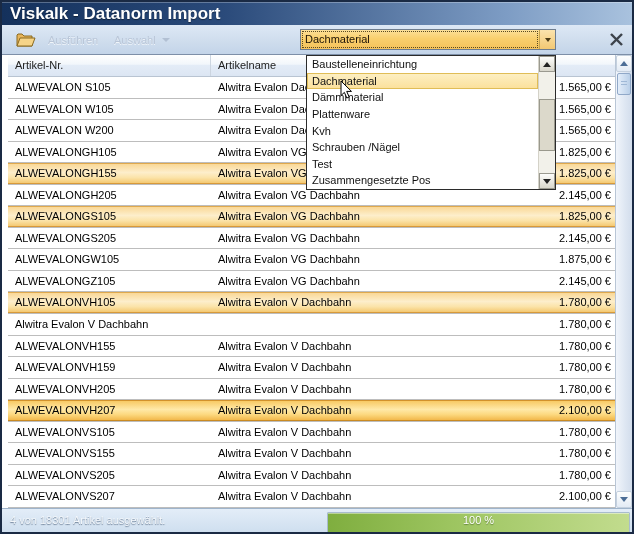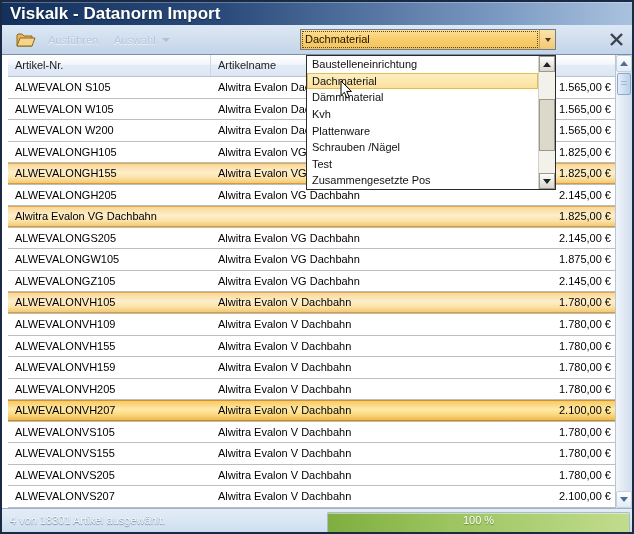--- a/index.html
+++ b/index.html
@@ -220,20 +220,21 @@
     <div class="cell c1">ALWEVALONGH155</div>
     <div class="cell c2">Alwitra Evalon VG Dachbahn</div>
     <div class="cell c3">1.825,00 €</div>
   </div>
         <div class="trow">
     <div class="cell c1">ALWEVALONGH205</div>
     <div class="cell c2">Alwitra Evalon VG Dachbahn</div>
     <div class="cell c3">2.145,00 €</div>
   </div>
         <div class="trow sel">
+    <div class="cell c1">ALWEVALONGS105</div>
     <div class="cell c2">Alwitra Evalon VG Dachbahn</div>
     <div class="cell c3">1.825,00 €</div>
   </div>
         <div class="trow">
     <div class="cell c1">ALWEVALONGS205</div>
     <div class="cell c2">Alwitra Evalon VG Dachbahn</div>
     <div class="cell c3">2.145,00 €</div>
   </div>
         <div class="trow">
     <div class="cell c1">ALWEVALONGW105</div>
@@ -244,21 +245,20 @@
     <div class="cell c1">ALWEVALONGZ105</div>
     <div class="cell c2">Alwitra Evalon VG Dachbahn</div>
     <div class="cell c3">2.145,00 €</div>
   </div>
         <div class="trow sel">
     <div class="cell c1">ALWEVALONVH105</div>
     <div class="cell c2">Alwitra Evalon V Dachbahn</div>
     <div class="cell c3">1.780,00 €</div>
   </div>
         <div class="trow">
-    <div class="cell c1">ALWEVALONVH109</div>
     <div class="cell c2">Alwitra Evalon V Dachbahn</div>
     <div class="cell c3">1.780,00 €</div>
   </div>
         <div class="trow">
     <div class="cell c1">ALWEVALONVH155</div>
     <div class="cell c2">Alwitra Evalon V Dachbahn</div>
     <div class="cell c3">1.780,00 €</div>
   </div>
         <div class="trow">
     <div class="cell c1">ALWEVALONVH159</div>
@@ -307,22 +307,22 @@
         <span class="tri-dn"></span>
       </div>
     </div>
   </div>
 
   <div class="dropdown">
     <div class="dd-items">
         <div class="dd-item">Baustelleneinrichtung</div>
         <div class="dd-item hl">Dachmaterial</div>
         <div class="dd-item">Dämmmaterial</div>
+        <div class="dd-item">Plattenware</div>
         <div class="dd-item">Kvh</div>
-        <div class="dd-item">Plattenware</div>
         <div class="dd-item">Schrauben /Nägel</div>
         <div class="dd-item">Test</div>
         <div class="dd-item">Zusammengesetzte Pos</div>
       </div>
     <div class="dd-scroll">
       <div class="dds-btn">
         <span class="dds-tri-up"></span>
       </div>
       <div class="dds-thumb"></div>
       <div class="dds-space"></div>

